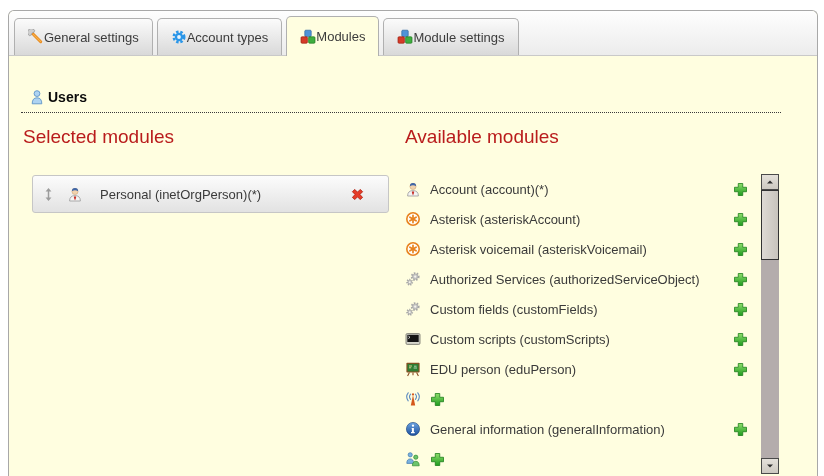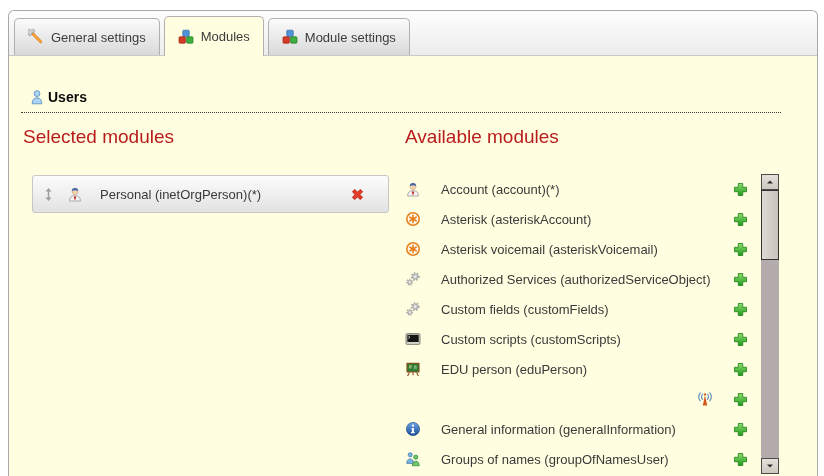--- a/index.html
+++ b/index.html
@@ -12,21 +12,21 @@
     border:1px solid #a8a8a8;border-bottom:none;border-radius:6px 6px 0 0;
     background:#fffee0;overflow:hidden;
   }
   .tabbar{
     height:45px;box-sizing:border-box;padding:7px 0 0 5px;
     background:linear-gradient(#fefefe,#ececec);
     border-bottom:1px solid #c9c9c9;border-radius:5px 5px 0 0;
     display:flex;align-items:flex-end;
   }
   .tab{
-    display:flex;align-items:center;gap:7px;height:36px;padding:0 13px;margin-right:4px;
+    display:flex;align-items:center;height:36px;padding:0 13px;margin-right:4px;
     background:linear-gradient(#fbfbfb,#d9d9d9);
     border:1px solid #b0b0b0;border-bottom:none;border-radius:5px 5px 0 0;
     color:#3c3c3c;cursor:pointer;white-space:nowrap;
   }
   .tab.active{
     height:39px;margin-bottom:-1px;background:#fffee0;position:relative;z-index:2;
   }
   .icon{display:inline-flex;align-items:center;justify-content:center;line-height:0;}
   .content{height:calc(100% - 45px);}
   .section-heading{
@@ -44,21 +44,21 @@
     border:1px solid #c6c6c6;border-radius:3px;
     background:linear-gradient(#fcfcfc,#e2e2e2);
     display:flex;align-items:center;cursor:move;
   }
   .selected-row .move{margin-left:10px;}
   .selected-row .pic{margin-left:13px;}
   .selected-row .label{margin-left:17px;white-space:nowrap;}
   .selected-row .del{margin-left:auto;margin-right:22px;cursor:pointer;}
   .avail-wrap{display:flex;margin-top:26px;align-items:flex-start;}
   .avail-list{width:343px;flex:none;}
-  .avail-row{height:30px;display:flex;align-items:center;gap:20px;justify-content:flex-end;}
+  .avail-row{height:30px;display:flex;align-items:center;gap:9px;}
   .avail-row .label{flex:1;white-space:nowrap;}
   .avail-row .add{cursor:pointer;flex:none;}
   .scrollbar{
     width:18px;height:300px;margin-left:13px;flex:none;box-sizing:border-box;
     background:#b4acac;display:flex;flex-direction:column;
   }
   .scroll-btn{
     height:16px;flex:none;box-sizing:border-box;
     background:linear-gradient(#e4e0da,#cdc9c1);border:1px solid #4a4a4a;
     display:flex;align-items:center;justify-content:center;cursor:pointer;
@@ -76,20 +76,30 @@
   <div class="tabbar" id="tabbar">
       <div class="tab">
         <span class="icon ">
           <svg width="16" height="16" viewBox="0 0 16 16">
             <path d="M6.6 1.4 A3.8 3.8 0 1 0 1.4 6.6 L3.5 5.9 A2.1 2.1 0 0 1 5.9 3.5 Z" fill="#cfcfcf" stroke="#8a8a8a" stroke-width="0.7"></path>
             <line x1="5.3" y1="5.3" x2="12.7" y2="12.7" stroke="#e8891e" stroke-width="3" stroke-linecap="round"></line>
             <line x1="5.3" y1="5.3" x2="12.7" y2="12.7" stroke="#f7b34c" stroke-width="1.1" stroke-linecap="round"></line>
           </svg>
         </span>
         <span>General settings</span>
+      </div>
+      <div class="tab">
+        <span class="icon ">
+          <svg width="16" height="16" viewBox="0 0 16 16">
+            <circle cx="8" cy="8" r="5.2" fill="none" stroke="#2a96e8" stroke-width="2.6" stroke-dasharray="2.4 1.8"></circle>
+            <circle cx="8" cy="8" r="4.2" fill="#2a96e8"></circle>
+            <circle cx="8" cy="8" r="1.9" fill="#eaf4fd"></circle>
+          </svg>
+        </span>
+        <span>Account types</span>
       </div>
       <div class="tab active">
         <span class="icon ">
           <svg width="16" height="16" viewBox="0 0 16 16">
             <rect x="4.8" y="1.2" width="6.4" height="6.4" rx="1" fill="#4f93d8" stroke="#2d66a0" stroke-width="0.7"></rect>
             <rect x="1" y="7.8" width="6.4" height="6.4" rx="1" fill="#d63b28" stroke="#9c2113" stroke-width="0.7"></rect>
             <rect x="8.6" y="7.8" width="6.4" height="6.4" rx="1" fill="#3fae3f" stroke="#20781f" stroke-width="0.7"></rect>
           </svg>
         </span>
         <span>Modules</span>
@@ -364,21 +374,20 @@
                 <span class="icon pic">
                   <svg width="16" height="16" viewBox="0 0 16 16">
                     <g stroke-width="0.7">
                       <circle cx="5.2" cy="3.8" r="2.1" fill="#7ab2e0" stroke="#3c76ac"></circle>
                       <path d="M1.8 12.4 Q1.8 7.9 5.2 7.9 T8.6 12.4 Z" fill="#7ab2e0" stroke="#3c76ac"></path>
                       <circle cx="10.8" cy="6.2" r="2.1" fill="#6cc46c" stroke="#2f8a2f"></circle>
                       <path d="M7.4 14.8 Q7.4 10.3 10.8 10.3 T14.2 14.8 Z" fill="#6cc46c" stroke="#2f8a2f"></path>
                     </g>
                   </svg>
                 </span>
-                <span class="label">Groups of names (groupOfNamesUser)</span>
                 <span class="icon add">
                   <svg width="15" height="15" viewBox="0 0 16 16">
                     <defs>
                       <linearGradient id="pgr" x1="0" y1="0" x2="0" y2="1">
                         <stop offset="0" stop-color="#8ede6a"></stop>
                         <stop offset="1" stop-color="#1f9b1f"></stop>
                       </linearGradient>
                     </defs>
                     <path d="M5.6 1.6 h4.8 v4 h4 v4.8 h-4 v4 H5.6 v-4 h-4 V5.6 h4 Z" fill="url(#pgr)" stroke="#157a15" stroke-width="0.8" stroke-linejoin="round"></path>
                   </svg>

